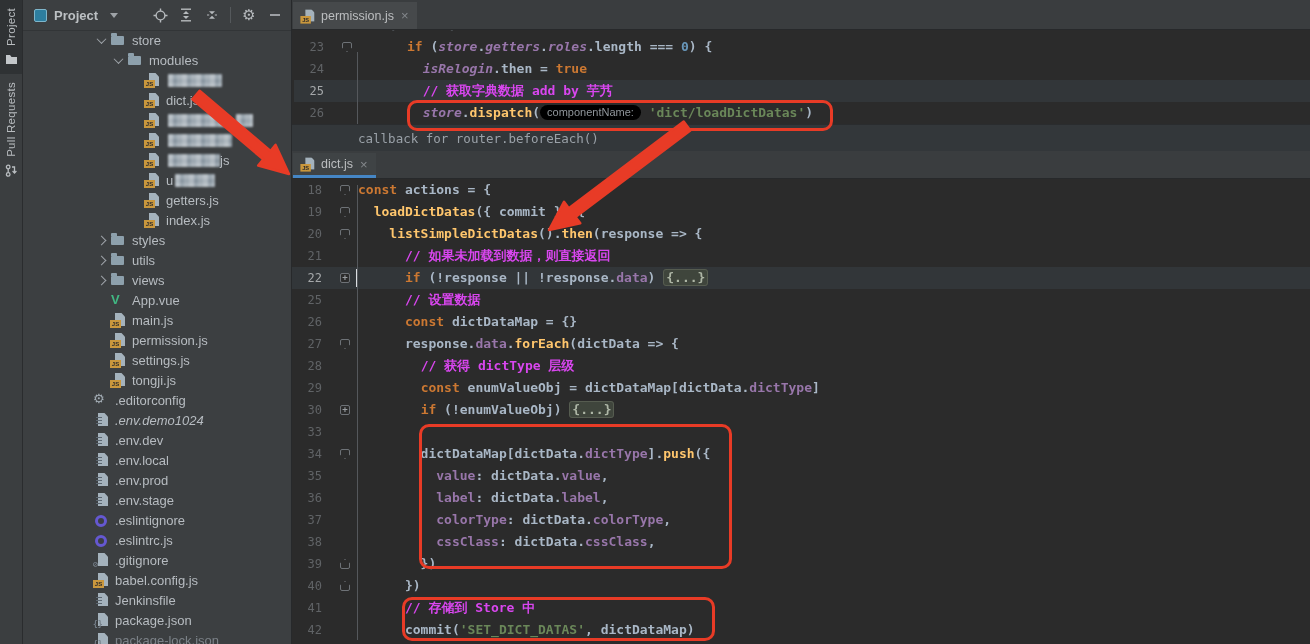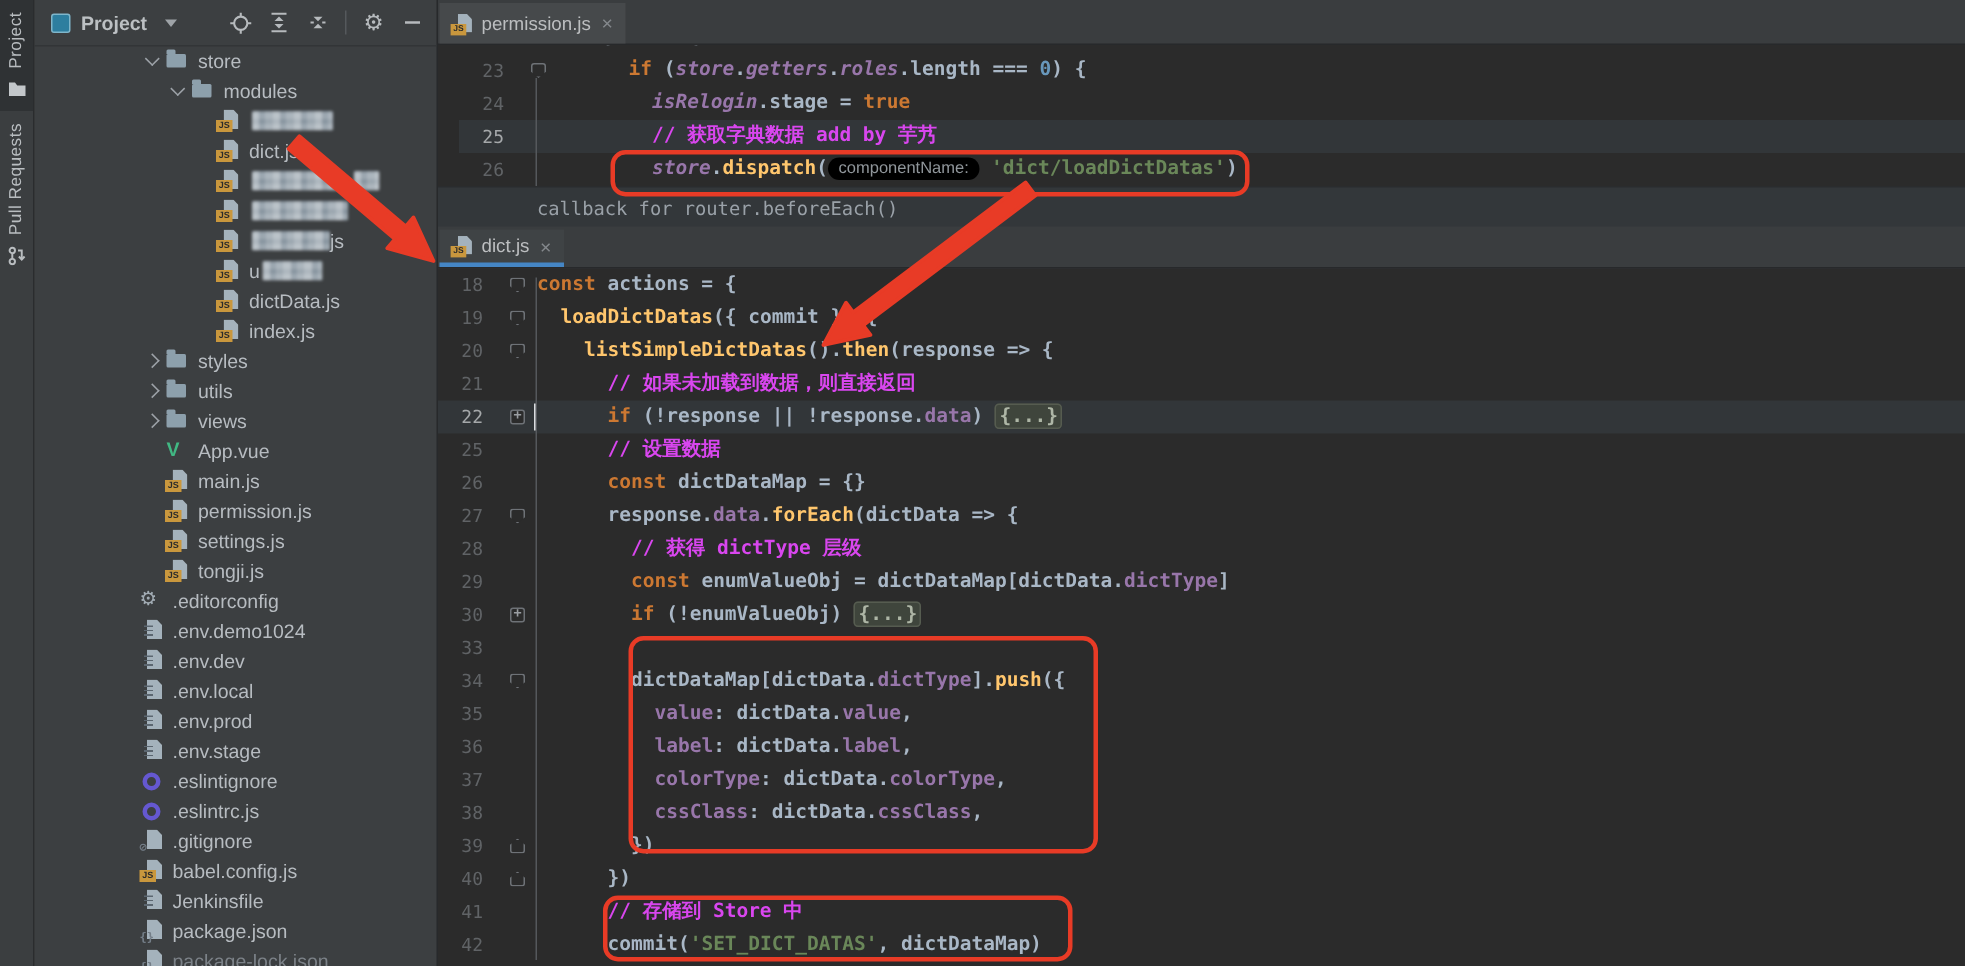--- a/index.html
+++ b/index.html
@@ -219,21 +219,21 @@
           </span>
           <span class="tlabel">u</span>
           <span class="bb" style="width: 40px;"></span>
         </div>
         <div class="trow" style="padding-left: 103px;">
           <span class="chevslot"></span>
           <span class="ticon ic-js">
             <span class="ic-page"></span>
             <span class="ic-badge">JS</span>
           </span>
-          <span class="tlabel">dictData.js</span>
+          <span class="tlabel">getters.js</span>
         </div>
         <div class="trow" style="padding-left: 103px;">
           <span class="chevslot"></span>
           <span class="ticon ic-js">
             <span class="ic-page"></span>
             <span class="ic-badge">JS</span>
           </span>
           <span class="tlabel">index.js</span>
         </div>
         <div class="trow" style="padding-left: 69px;">
@@ -302,21 +302,21 @@
           </span>
           <span class="tlabel">tongji.js</span>
         </div>
         <div class="trow" style="padding-left: 52px;">
           <span class="chevslot"></span>
           <span class="ticon">
             <span class="ic-gear">⚙</span>
           </span>
           <span class="tlabel">.editorconfig</span>
         </div>
-        <div class="trow" style="padding-left: 52px;">
+        <div class="trow" style="padding-left: 52px; font-style: italic;">
           <span class="chevslot"></span>
           <span class="ticon">
             <span class="ic-page"></span>
             <span class="ic-lines"></span>
           </span>
           <span class="tlabel">.env.demo1024</span>
         </div>
         <div class="trow" style="padding-left: 52px;">
           <span class="chevslot"></span>
           <span class="ticon">
@@ -412,33 +412,33 @@
         <span class="ticon ic-js">
             <span class="ic-page"></span>
             <span class="ic-badge">JS</span>
           </span>
         <span class="tab-label">permission.js</span>
         <span class="tab-close">×</span>
       </div>
     </div>
 
     <div class="pane" id="pane-top">
-      <div id="lines-top" style="position:absolute;left:14px;right:0;top:-16px;">
+      <div id="lines-top" style="position:absolute;left:2px;right:0;top:-16px;">
           <div class="cline">
             <span class="ln">22</span>
             <span class="code"><span class="pl">    } </span><span class="kw">else</span><span class="pl"> {</span></span>
           </div>
           <div class="cline">
             <span class="ln">23</span>
             <span class="mk open"></span>
             <span class="code"><span class="pl">      </span><span class="kw">if</span><span class="pl"> (</span><span class="fld">store</span><span class="pl">.</span><span class="fld">getters</span><span class="pl">.</span><span class="fld">roles</span><span class="pl">.length === </span><span class="num">0</span><span class="pl">) {</span></span>
           </div>
           <div class="cline">
             <span class="ln">24</span>
-            <span class="code"><span class="pl">        </span><span class="fld">isRelogin</span><span class="pl">.stage = </span><span class="kw">true</span></span>
+            <span class="code"><span class="pl">        </span><span class="fld">isRelogin</span><span class="pl">.then = </span><span class="kw">true</span></span>
           </div>
           <div class="cline hl">
             <span class="ln">25</span>
             <span class="code"><span class="pl">        </span><span class="com">// 获取字典数据 add by 芋艿</span></span>
           </div>
           <div class="cline">
             <span class="ln">26</span>
             <span class="code"><span class="pl">        </span><span class="fld">store</span><span class="pl">.</span><span class="fn">dispatch</span><span class="pl">(</span><span class="hintp">componentName:</span><span class="pl"> </span><span class="str">'dict/loadDictDatas'</span><span class="pl">)</span></span>
           </div>
         </div>

